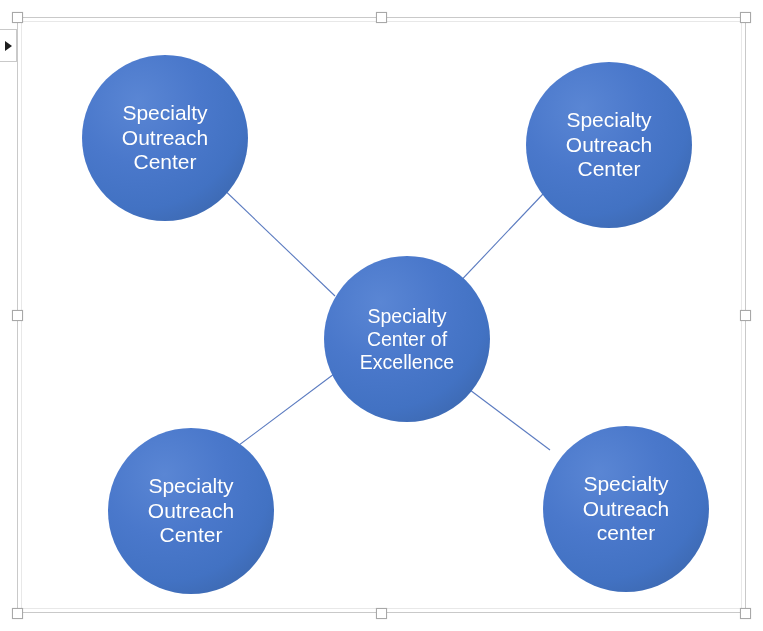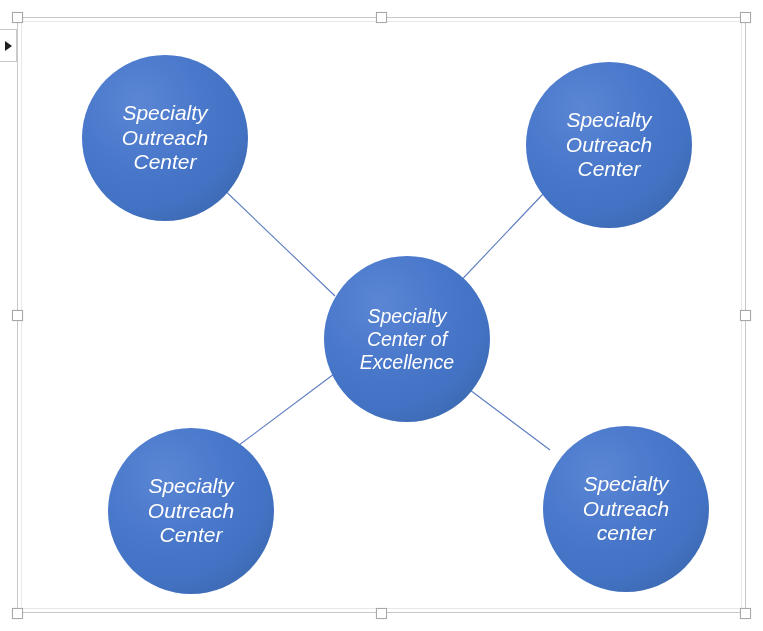--- a/index.html
+++ b/index.html
@@ -65,21 +65,20 @@
     position: absolute;
     border-radius: 50%;
     display: flex;
     align-items: center;
     justify-content: center;
     text-align: center;
     color: #ffffff;
     line-height: 1.18;
     box-sizing: border-box;
     background: radial-gradient(circle at 34% 28%, #5a86d4 0%, #4a78cb 38%, #4272c3 66%, #38609f 100%);
-    font-style: italic;
   }
   .node-label {
     display: block;
     white-space: pre-line;
     padding: 0 6px;
     text-shadow: 0 0 1px rgba(0,0,0,0.06);
   }
 
   .node-hub {
     width: 166px;

